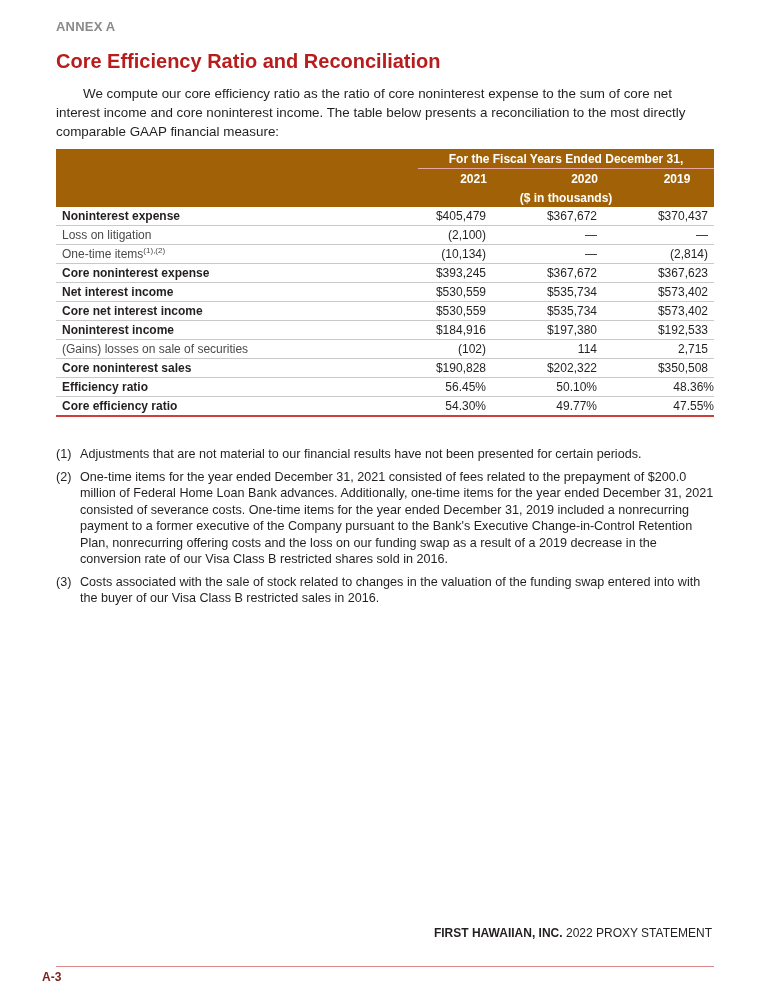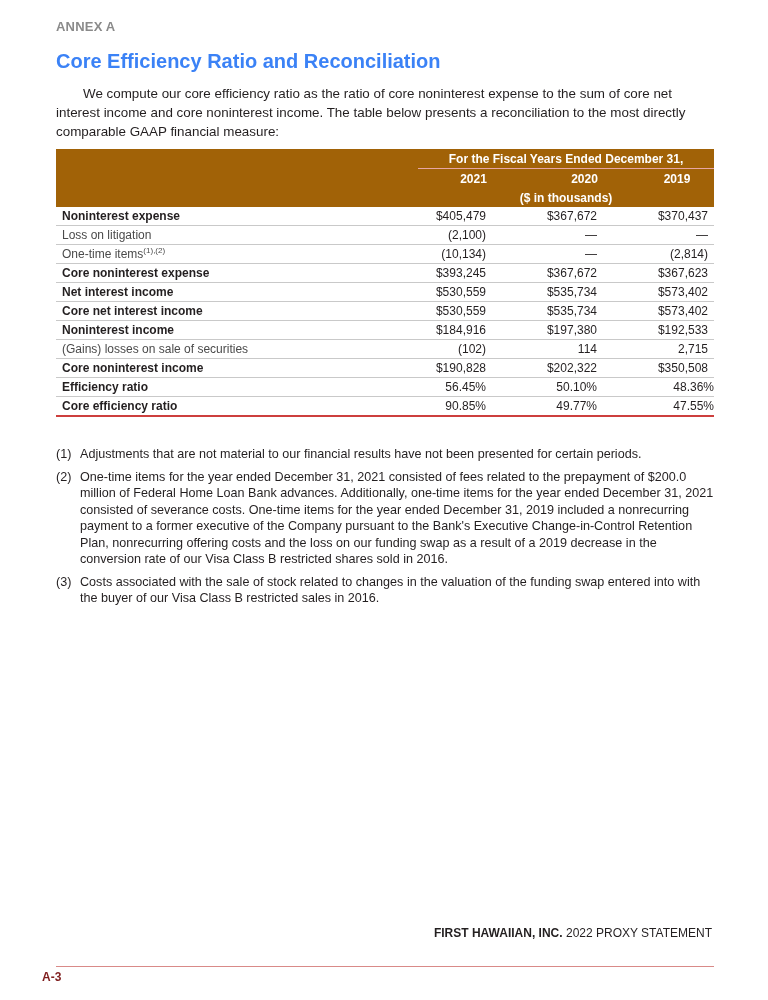--- a/index.html
+++ b/index.html
@@ -7,21 +7,21 @@
       width: 768px; height: 1000px; position: relative; overflow: hidden;
       font-family: "Liberation Sans", "DejaVu Sans", sans-serif;
       color: #231f20;
     }
     .annex {
       position: absolute; left: 56px; top: 19px;
       font-size: 13px; font-weight: bold; color: #8a8a8a; letter-spacing: 0.2px;
     }
     .title {
       position: absolute; left: 56px; top: 50px;
-      font-size: 20px; font-weight: bold; color: #3b82f6; margin: 0;
+      font-size: 20px; font-weight: bold; color: #b91c1c; margin: 0;
     }
     .intro {
       position: absolute; left: 56px; top: 84px; width: 660px;
       font-size: 13.4px; line-height: 19px; margin: 0; text-indent: 27px;
     }
     table.recon {
       position: absolute; left: 56px; top: 149px; width: 658px;
       border-collapse: collapse; font-size: 12px;
     }
     table.recon thead tr.hdr td { background: #a16207; color: #ffffff; font-weight: bold; font-size: 12px; }
@@ -148,38 +148,38 @@
       </tr>
       <tr class="light">
         <td class="label"><span>(Gains) losses on sale of securities</span></td>
         <td class="num c2021 ">(102)</td>
         <td class="g1"></td>
         <td class="num c2020 ">114</td>
         <td class="g2"></td>
         <td class="num c2019 ">2,715</td>
       </tr>
       <tr class="bold">
-        <td class="label"><span>Core noninterest income</span></td>
+        <td class="label"><span>Core noninterest sales</span></td>
         <td class="num c2021 ">$190,828</td>
         <td class="g1"></td>
         <td class="num c2020 ">$202,322</td>
         <td class="g2"></td>
         <td class="num c2019 ">$350,508</td>
       </tr>
       <tr class="bold">
         <td class="label"><span>Efficiency ratio</span></td>
         <td class="num c2021 pct">56.45%</td>
         <td class="g1"></td>
         <td class="num c2020 pct">50.10%</td>
         <td class="g2"></td>
         <td class="num c2019 pct">48.36%</td>
       </tr>
       <tr class="bold">
         <td class="label"><span>Core efficiency ratio</span></td>
-        <td class="num c2021 pct">90.85%</td>
+        <td class="num c2021 pct">54.30%</td>
         <td class="g1"></td>
         <td class="num c2020 pct">49.77%</td>
         <td class="g2"></td>
         <td class="num c2019 pct">47.55%</td>
       </tr>
     </tbody>
 </table>
 
 <div class="notes" id="notes">
     <div class="note">

